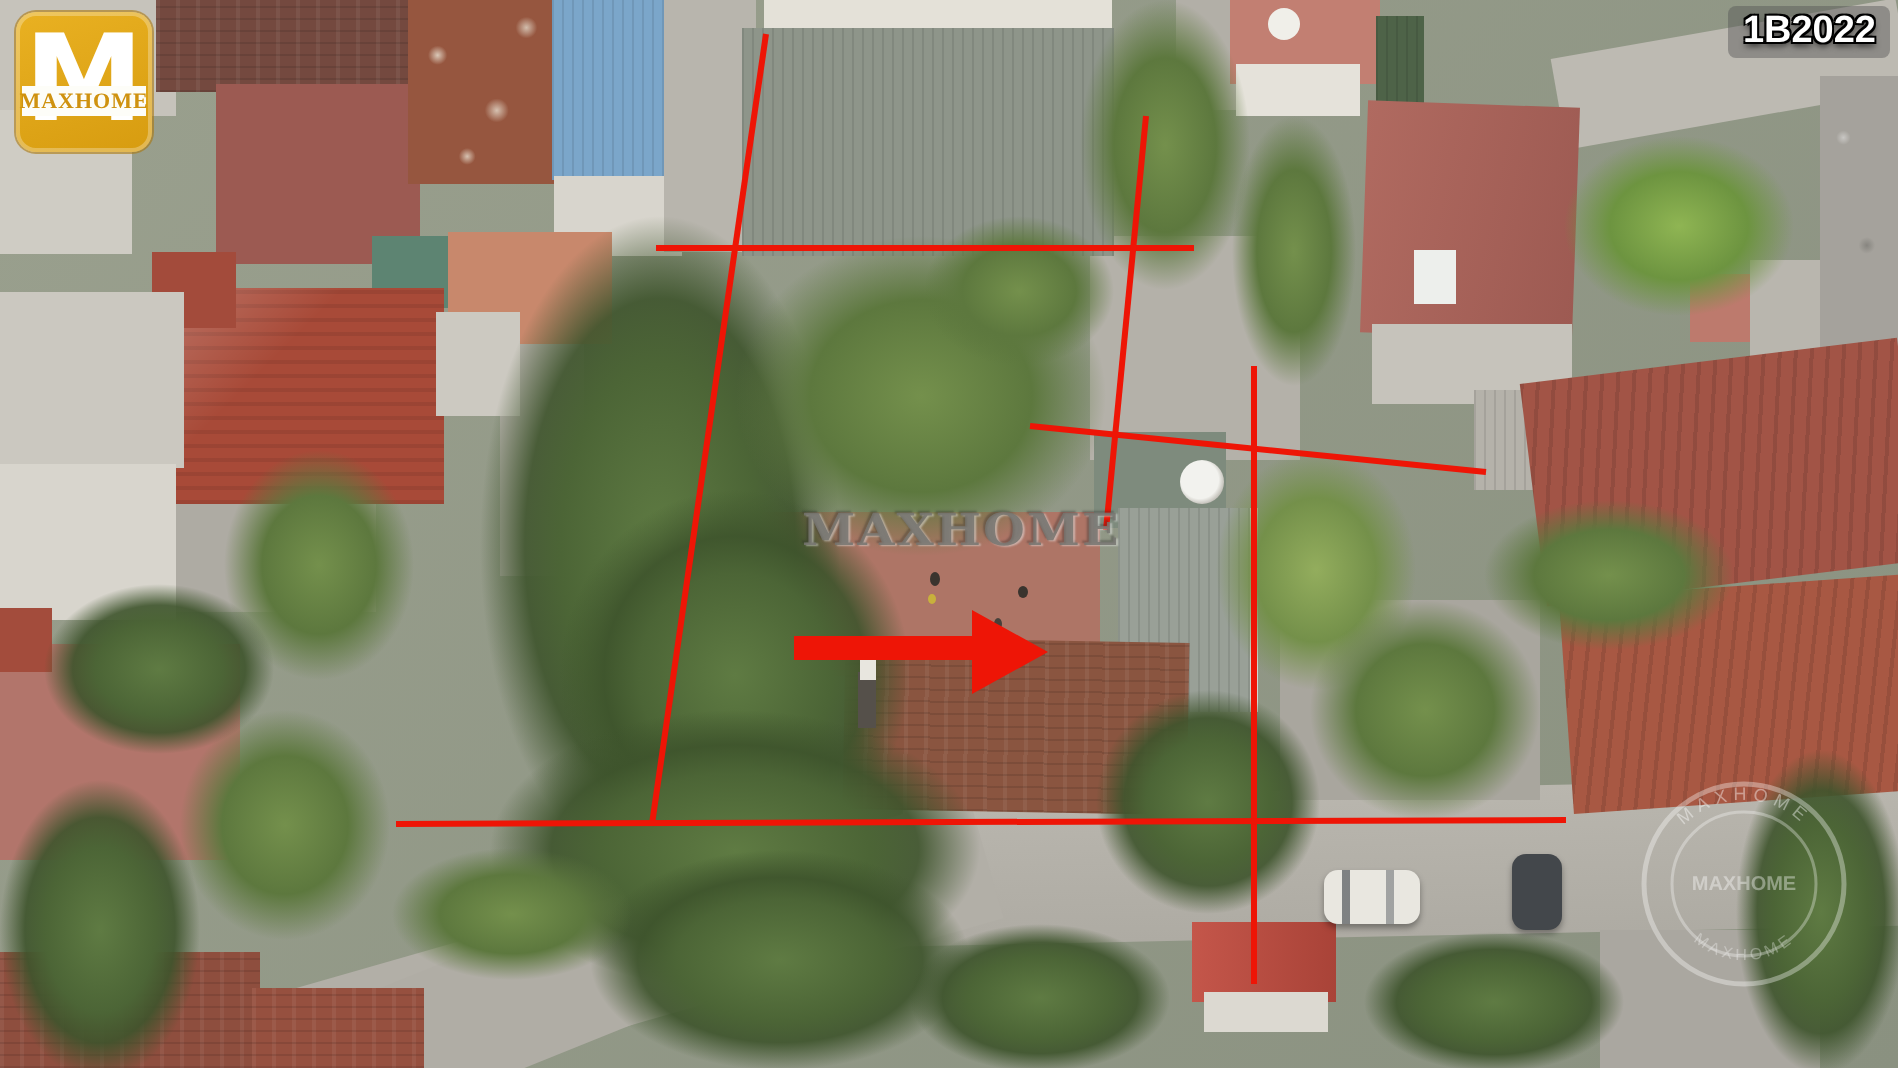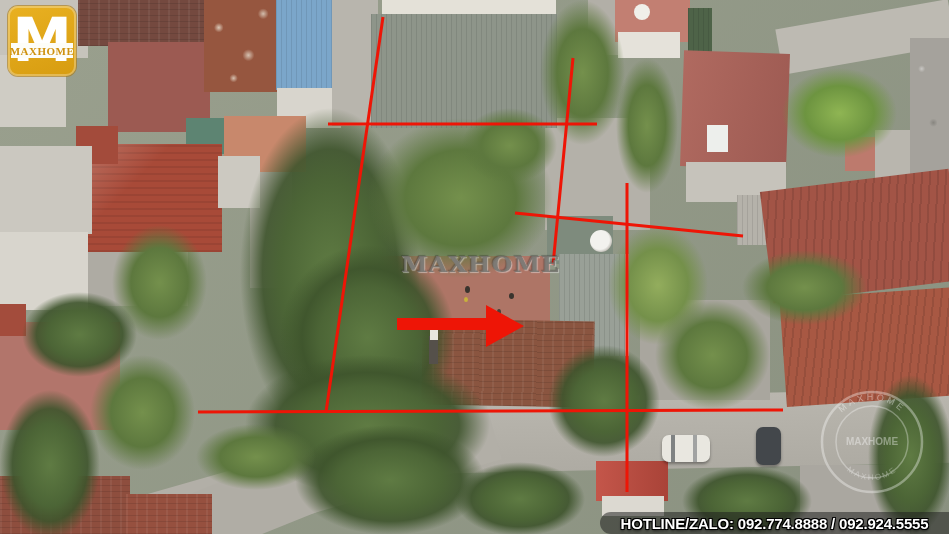--- a/index.html
+++ b/index.html
@@ -154,18 +154,16 @@
 
   <div class="wm-center">MAXHOME</div>
 
   <div class="logo">
     <div class="logo-m">M</div>
     <div class="logo-band">
       <span class="logo-brand">MAXHOME</span>
     </div>
   </div>
 
+  <div class="badge outline">1B2022</div>
 
-  <div class="hotline">
-    <span class="outline">HOTLINE/ZALO: 092.774.8888 / 092.924.5555</span>
-  </div>
 
 </div>
 
 </body></html>

